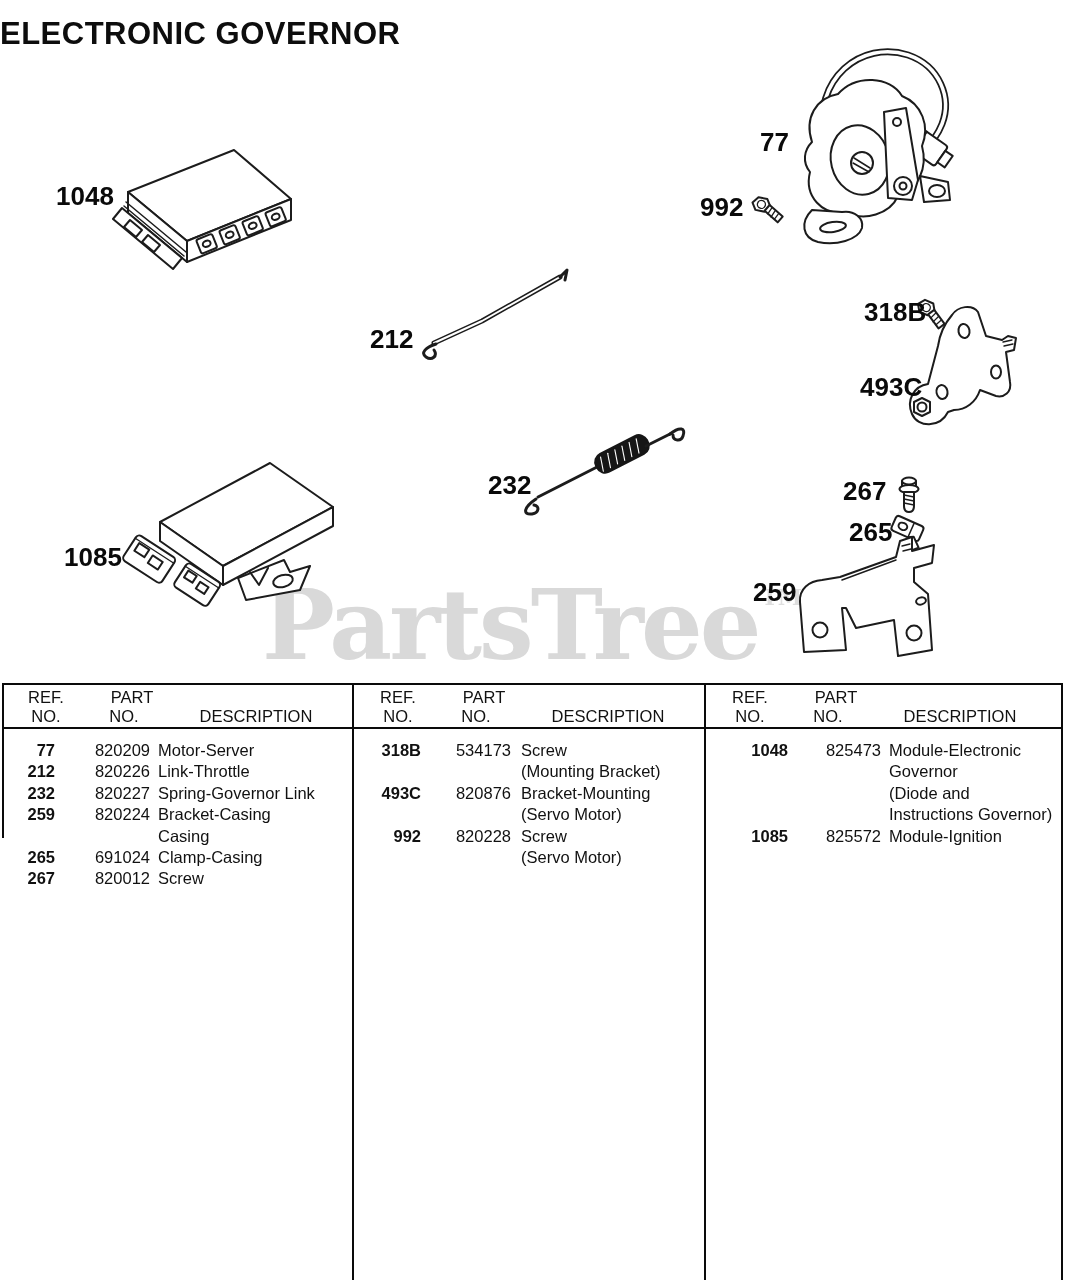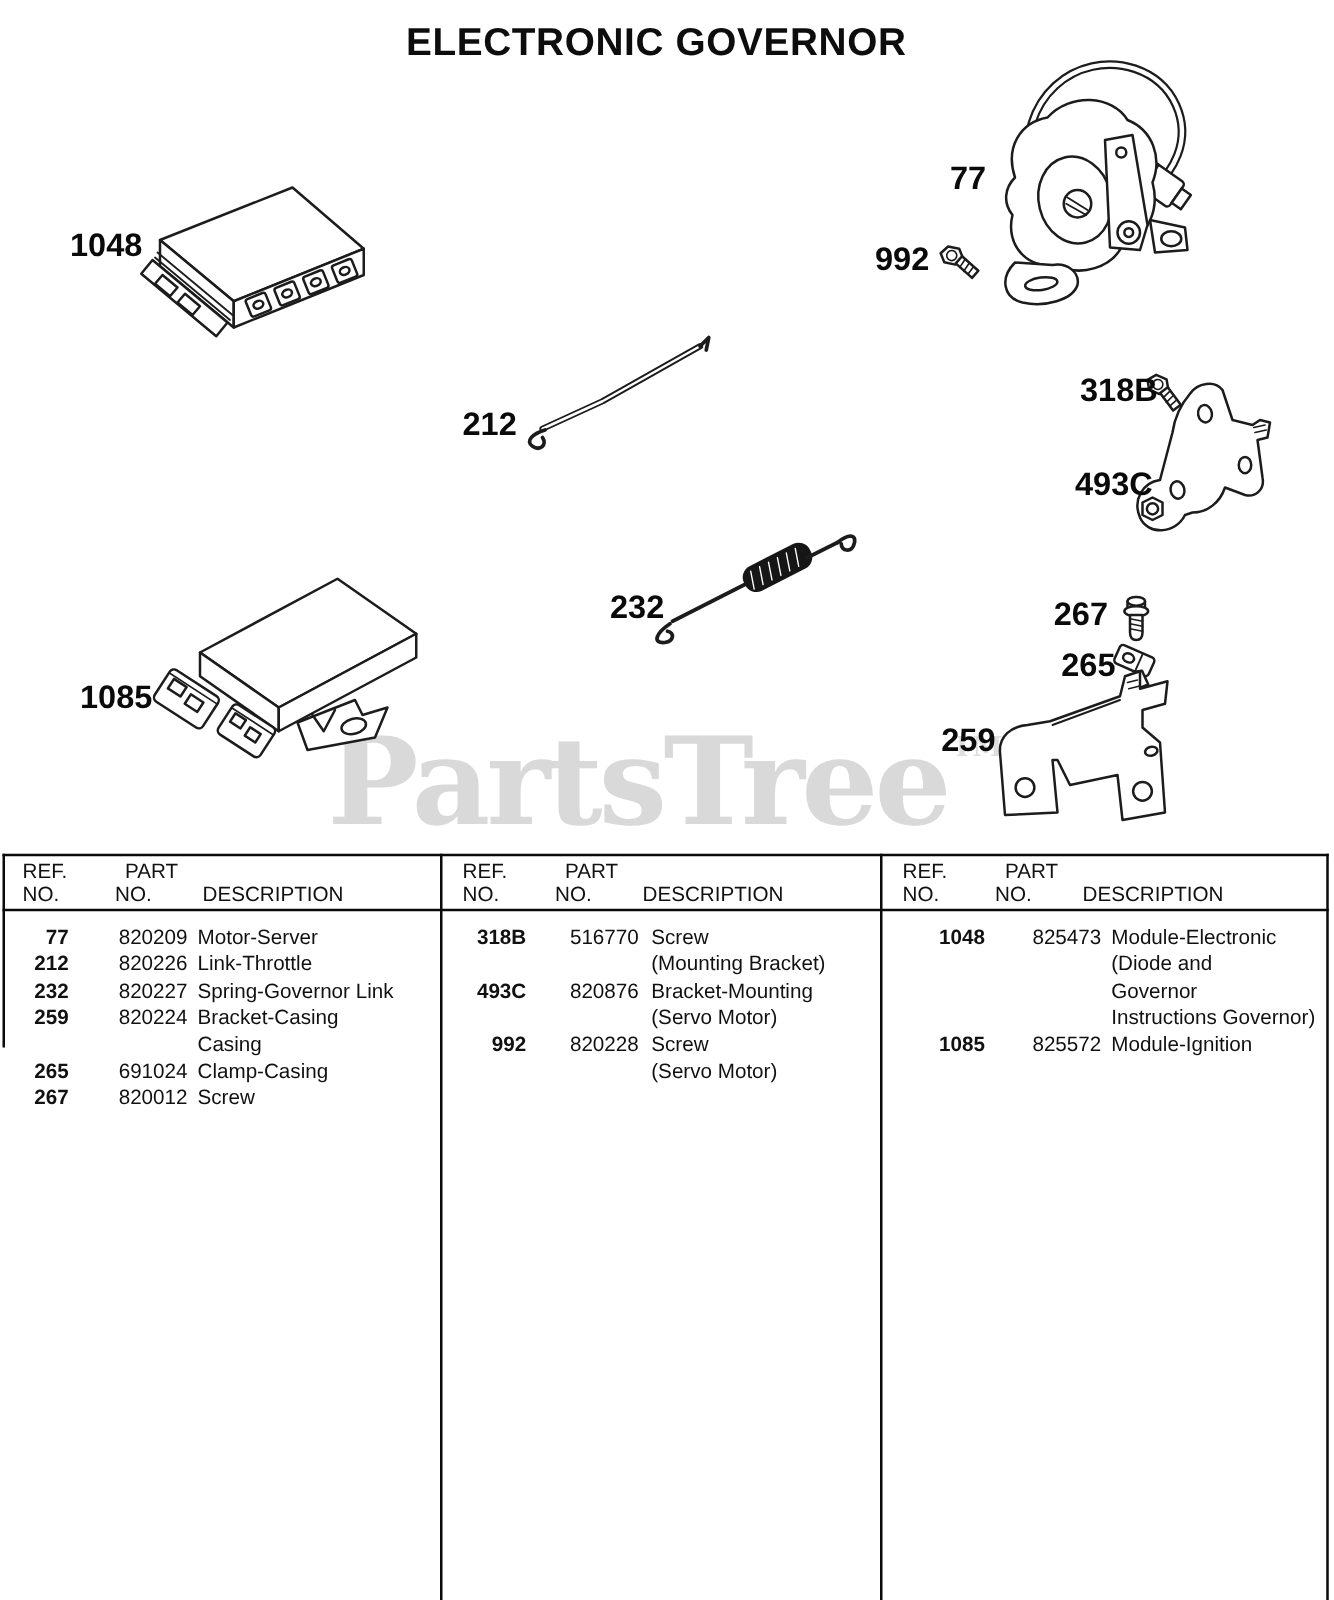--- a/index.html
+++ b/index.html
@@ -1,20 +1,20 @@
 <!DOCTYPE html>
 <html><head>
 <meta charset="utf-8">
 <style>
   html,body{margin:0;padding:0;background:#fff;}
   body{width:1067px;height:1280px;position:relative;overflow:hidden;
        font-family:"Liberation Sans",sans-serif;color:#111;}
 
   .page-title{position:absolute;top:16px;left:0;width:1067px;padding-right:17px;
-    box-sizing:border-box;text-align:center;font-size:31px;font-weight:bold;
+    box-sizing:border-box;font-size:31px;font-weight:bold;
     letter-spacing:0.5px;color:#0d0d0d;}
 
   .watermark{position:absolute;left:262px;top:577px;z-index:0;
     font-family:"DejaVu Serif",serif;font-weight:bold;font-size:97px;
     color:#d9d9d9;letter-spacing:-3px;line-height:1;white-space:nowrap;
     user-select:none;}
   .watermark sup{font-size:22px;letter-spacing:0;vertical-align:54px;margin-left:3px;color:#dedede;text-align:center;}
 
   .diagram-svg{position:absolute;left:0;top:0;z-index:1;}
   .diagram-svg *{vector-effect:none;}
@@ -27,21 +27,21 @@
   .tl-sep{left:2px;top:727px;width:1061px;height:2px;}
   .tl-left{left:2px;top:683px;width:2px;height:155px;}
   .tl-right{left:1061px;top:683px;width:2px;height:597px;}
   .tl-v1{left:352px;top:683px;width:2px;height:597px;}
   .tl-v2{left:704px;top:683px;width:2px;height:597px;}
 
   .tcol{position:absolute;top:683px;width:348px;height:597px;z-index:2;}
   .tc0{left:4px;} .tc1{left:356px;} .tc2{left:708px;}
 
   .thead{position:absolute;top:2px;left:0;width:100%;height:42px;font-size:16.5px;}
-  .thead span{position:absolute;display:block;}
+  .thead span{position:absolute;display:block;text-align:center;}
   .h-ref1{left:14px;width:56px;top:3px;}
   .h-ref2{left:14px;width:56px;top:22px;}
   .h-part1{left:96px;width:64px;top:3px;}
   .h-part2{left:88px;width:64px;top:22px;}
   .h-desc{left:158px;width:188px;top:22px;}
 
   .trows{position:absolute;top:57px;left:0;width:100%;font-size:16.5px;line-height:21.4px;}
   .trow{display:flex;}
   .r-ref{width:51px;text-align:right;font-weight:bold;flex:none;}
   .r-part{width:95px;text-align:right;font-weight:normal;flex:none;}
@@ -281,21 +281,21 @@
   <div class="thead">
     <span class="h-ref1">REF.</span>
     <span class="h-ref2">NO.</span>
     <span class="h-part1">PART</span>
     <span class="h-part2">NO.</span>
     <span class="h-desc">DESCRIPTION</span>
   </div>
   <div class="trows">
       <div class="trow">
         <span class="r-ref">318B</span>
-        <span class="r-part">516770</span>
+        <span class="r-part">534173</span>
         <span class="r-desc">Screw</span>
       </div>
       <div class="trow">
         <span class="r-ref"></span>
         <span class="r-part"></span>
         <span class="r-desc">(Mounting Bracket)</span>
       </div>
       <div class="trow">
         <span class="r-ref">493C</span>
         <span class="r-part">820876</span>
@@ -329,26 +329,26 @@
   </div>
   <div class="trows">
       <div class="trow">
         <span class="r-ref">1048</span>
         <span class="r-part">825473</span>
         <span class="r-desc">Module-Electronic</span>
       </div>
       <div class="trow">
         <span class="r-ref"></span>
         <span class="r-part"></span>
+        <span class="r-desc">Governor</span>
+      </div>
+      <div class="trow">
+        <span class="r-ref"></span>
+        <span class="r-part"></span>
         <span class="r-desc">(Diode and</span>
-      </div>
-      <div class="trow">
-        <span class="r-ref"></span>
-        <span class="r-part"></span>
-        <span class="r-desc">Governor</span>
       </div>
       <div class="trow">
         <span class="r-ref"></span>
         <span class="r-part"></span>
         <span class="r-desc">Instructions Governor)</span>
       </div>
       <div class="trow">
         <span class="r-ref">1085</span>
         <span class="r-part">825572</span>
         <span class="r-desc">Module-Ignition</span>

